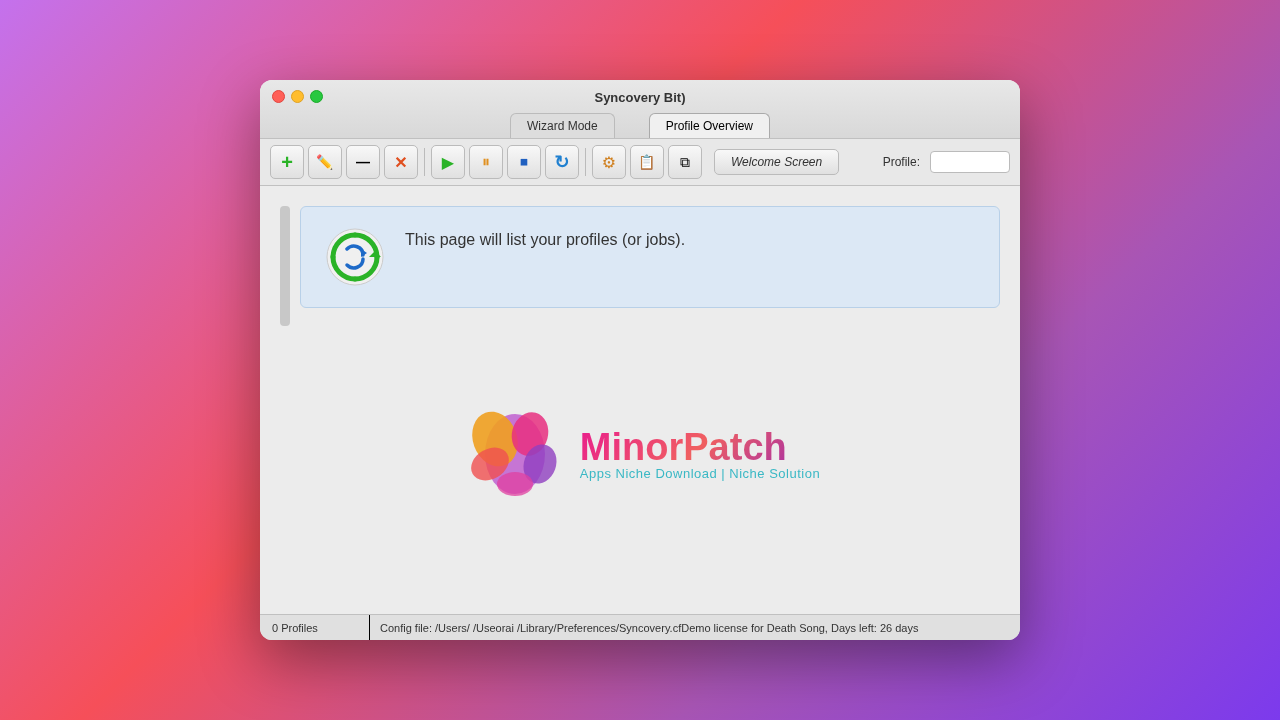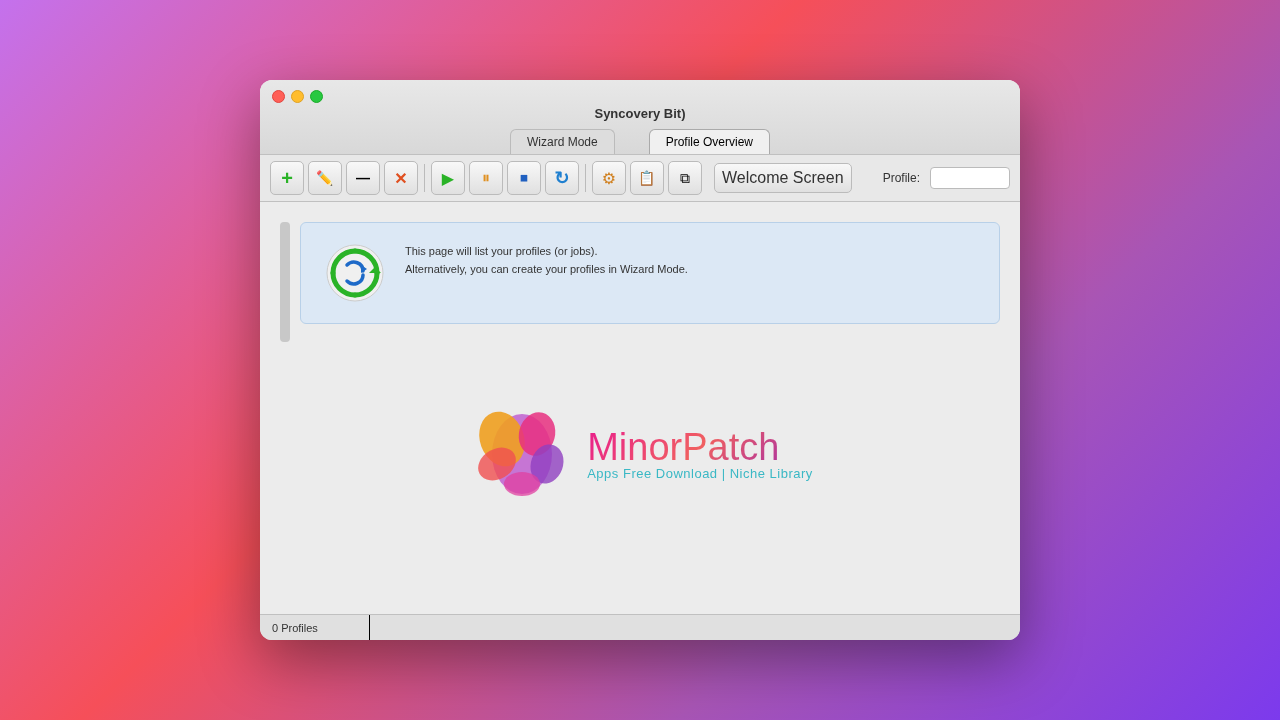--- a/index.html
+++ b/index.html
@@ -54,21 +54,20 @@
 
     .traffic-light.close { background: #ff5f57; border: 1px solid #e0443e; }
     .traffic-light.minimize { background: #ffbd2e; border: 1px solid #dea123; }
     .traffic-light.maximize { background: #28c840; border: 1px solid #1aab29; }
 
     .title-text {
       font-size: 13px;
       font-weight: 600;
       color: #333;
       padding-bottom: 8px;
-      margin-top: 16px;
     }
 
     .tabs-row {
       display: flex;
       gap: 10px;
       padding-bottom: 0;
     }
 
     .tab-btn {
       padding: 5px 16px;
@@ -115,27 +114,28 @@
 
     .tool-separator {
       width: 1px;
       height: 28px;
       background: #bbb;
       margin: 0 2px;
     }
 
     .welcome-btn {
       margin-left: 8px;
-      padding: 5px 7px;
+      padding: 5px 16px;
       border-radius: 5px;
       border: 1px solid #bbb;
       background: linear-gradient(180deg, #f8f8f8, #e0e0e0);
-      font-size: 16px;
+      font-size: 12px;
       cursor: pointer;
       color: #333;
+      font-style: italic;
     }
 
     .filter-label {
       margin-left: auto;
       font-size: 12px;
       color: #333;
     }
 
     .filter-input {
       width: 80px;
@@ -184,21 +184,21 @@
       width: 60px;
       height: 60px;
       flex-shrink: 0;
     }
 
     .info-text {
       flex: 1;
     }
 
     .info-text p {
-      font-size: 11px;
+      font-size: 16px;
       color: #333;
       line-height: 1.6;
     }
 
     
     .status-bar {
       background: #e0e0e0;
       border-top: 1px solid #c0c0c0;
       display: flex;
       height: 26px;
@@ -254,21 +254,21 @@
       position: relative;
     }
 
     .watermark-text-area {
       display: flex;
       flex-direction: column;
     }
 
     .watermark-brand {
       font-size: 38px;
-      font-weight: 400;
+      font-weight: 700;
       background: linear-gradient(135deg, #e91e8c, #f06060, #9c27b0);
       -webkit-background-clip: text;
       -webkit-text-fill-color: transparent;
       background-clip: text;
       line-height: 1;
     }
 
     .watermark-tagline {
       font-size: 13px;
       color: #3ab8c5;
@@ -332,42 +332,42 @@
 
         <polygon points="50,24 56,30 44,30" fill="#2ab327"></polygon>
 
         <path d="M22 22 C28 16, 38 20, 38 28" stroke="#1e6ac8" stroke-width="3.5" fill="none" stroke-linecap="round"></path>
         <path d="M38 32 C38 40, 28 44, 22 38" stroke="#1e6ac8" stroke-width="3.5" fill="none" stroke-linecap="round"></path>
         <polygon points="36,22 42,26 36,30" fill="#1e6ac8"></polygon>
       </svg>
 
       <div class="info-text">
         <p>This page will list your profiles (or jobs).</p>
-        <p>Alternatively, you can create your profiles in Wizard Mode.</p>
       </div>
     </div>
 
     <div class="watermark">
       <div class="watermark-inner">
         <div class="watermark-logo-area">
 
           <svg class="watermark-splash" viewBox="0 0 110 100" xmlns="http://www.w3.org/2000/svg">
 
             <ellipse cx="55" cy="50" rx="30" ry="40" fill="#c060d0" opacity="0.85"></ellipse>
             <ellipse cx="35" cy="35" rx="22" ry="28" fill="#f0a020" opacity="0.9" transform="rotate(-20,35,35)"></ellipse>
             <ellipse cx="70" cy="30" rx="18" ry="22" fill="#e83080" opacity="0.85" transform="rotate(15,70,30)"></ellipse>
             <ellipse cx="30" cy="60" rx="20" ry="15" fill="#f05050" opacity="0.8" transform="rotate(-30,30,60)"></ellipse>
             <ellipse cx="80" cy="60" rx="16" ry="20" fill="#9040c0" opacity="0.8" transform="rotate(20,80,60)"></ellipse>
             <ellipse cx="55" cy="80" rx="18" ry="12" fill="#e040a0" opacity="0.75"></ellipse>
           </svg>
           <div class="watermark-text-area">
             <span class="watermark-brand">MinorPatch</span>
-            <span class="watermark-tagline">Apps Free Download | Niche Library</span>
+            <span class="watermark-tagline">Apps Niche Download | Niche Solution</span>
           </div>
         </div>
       </div>
     </div>
   </div>
 
   <div class="status-bar">
     <div class="status-profiles">0 Profiles</div>
+    <div class="status-config">Config file: /Users/ /Useorai /Library/Preferences/Syncovery.cfDemo license for Death Song, Days left: 26 days</div>
   </div>
 </div>
 
 </body></html>

